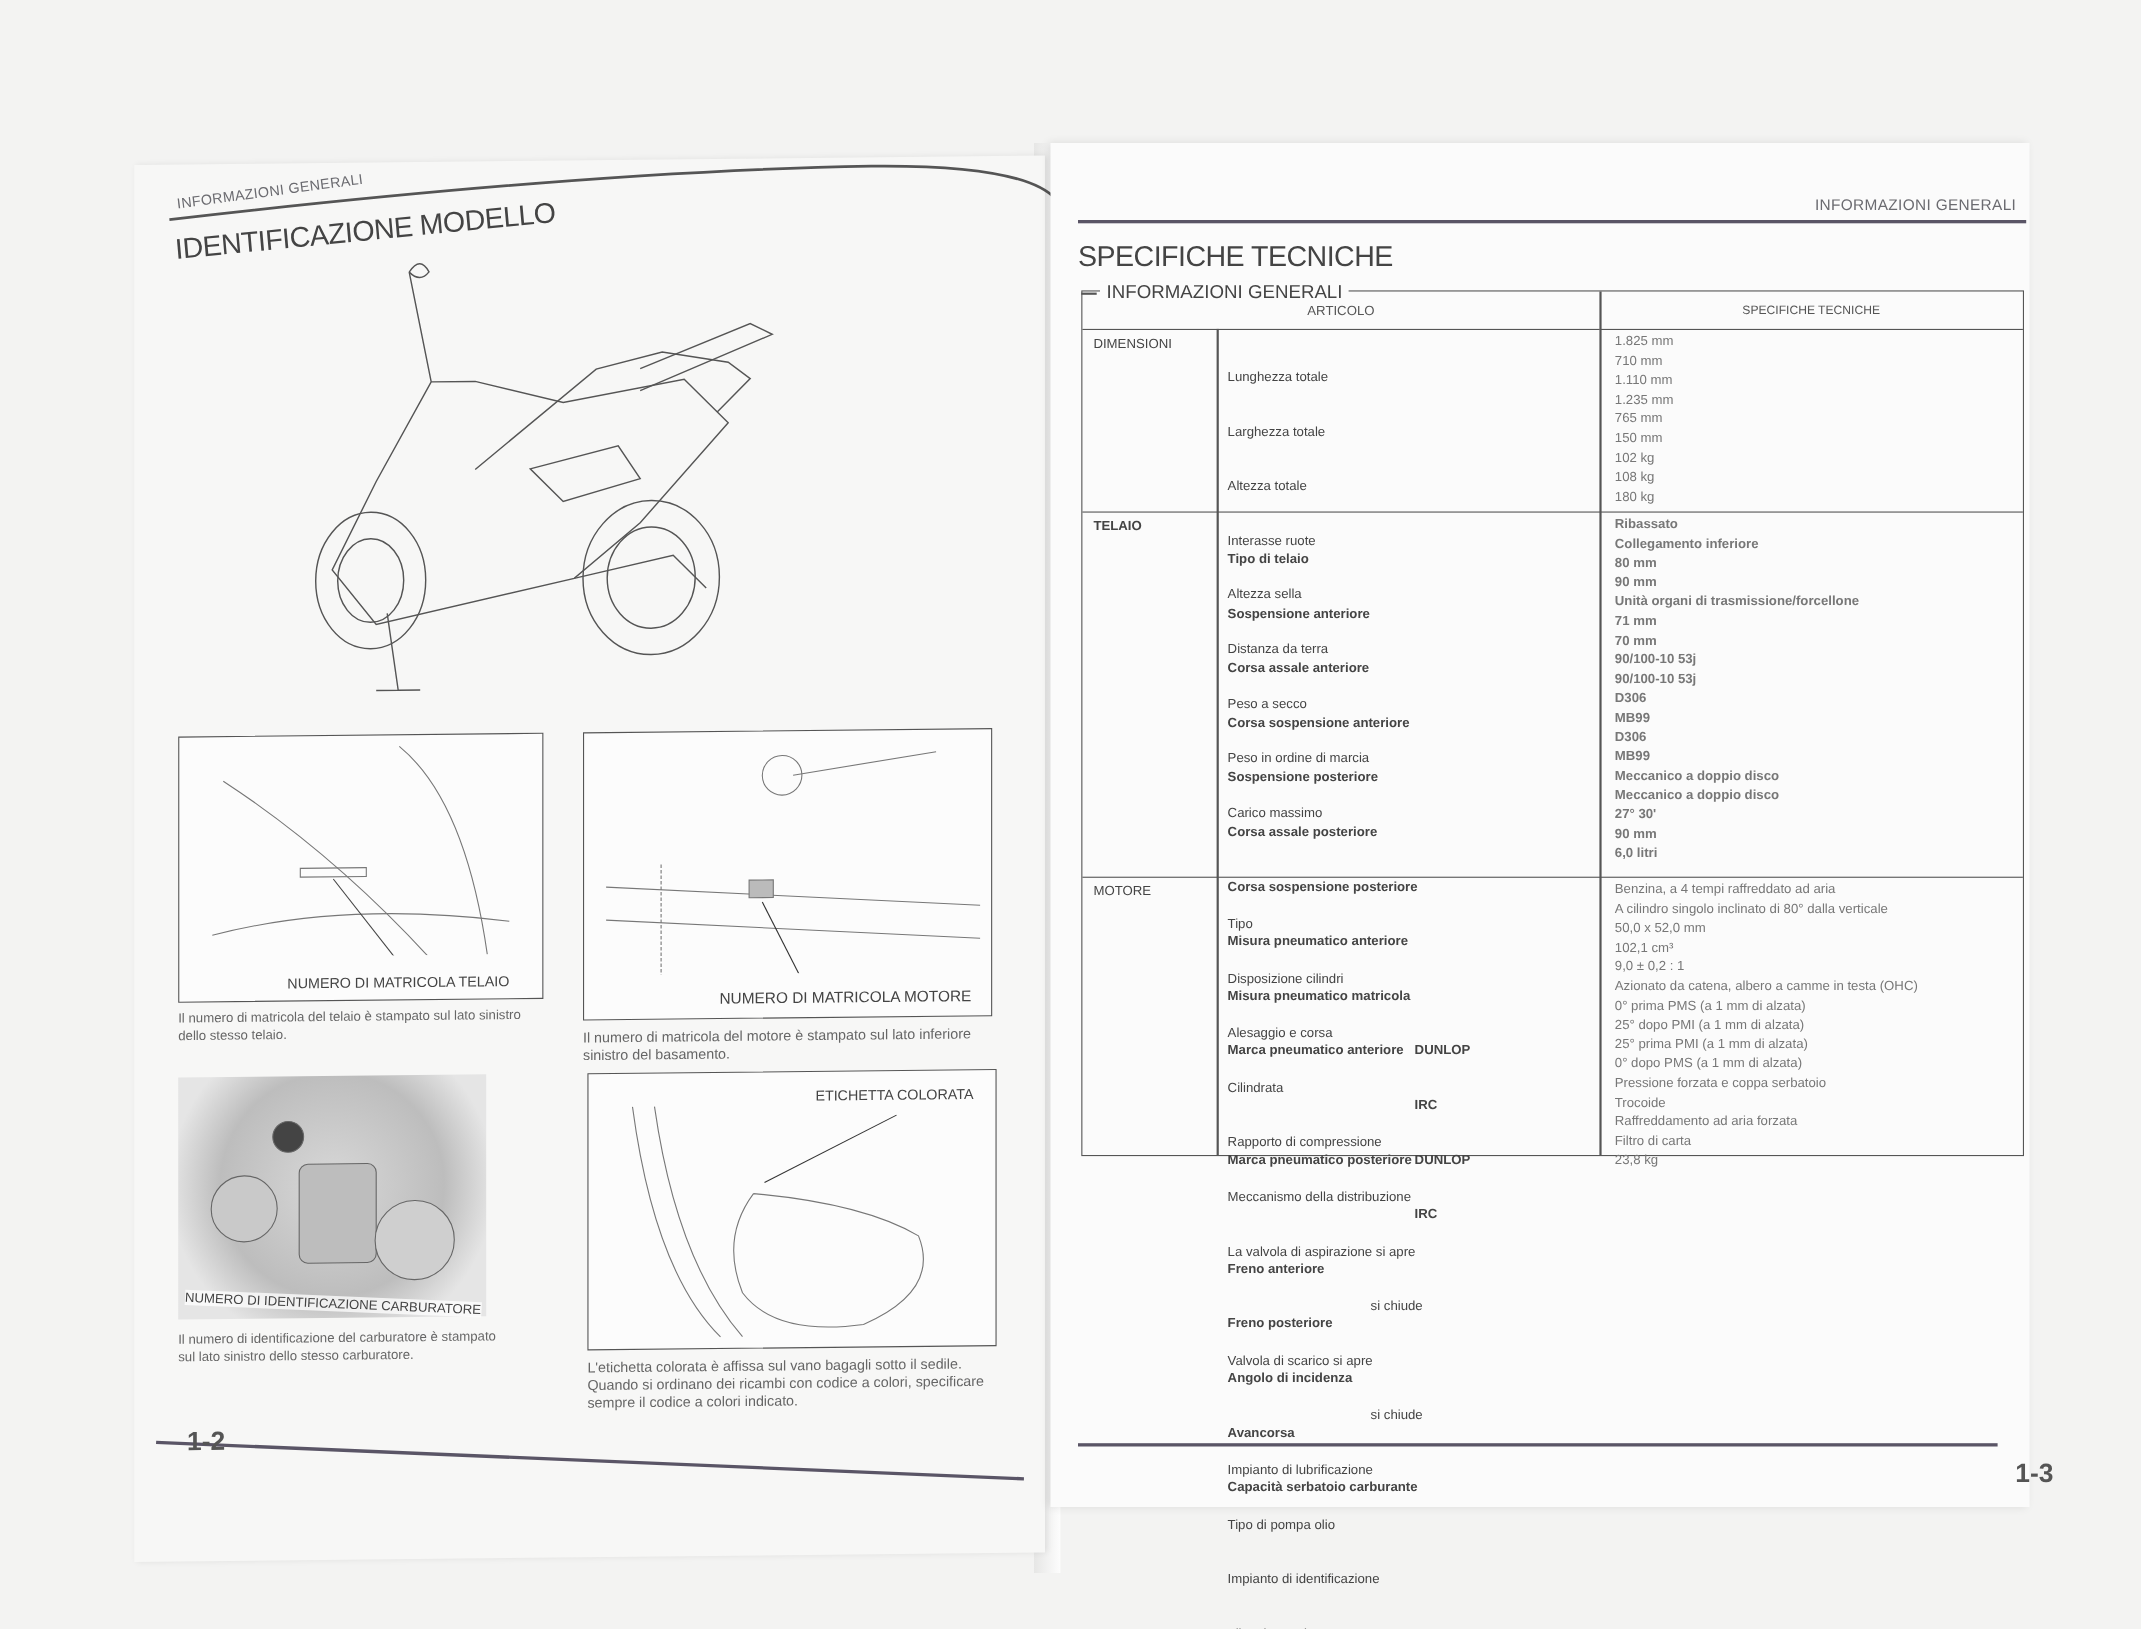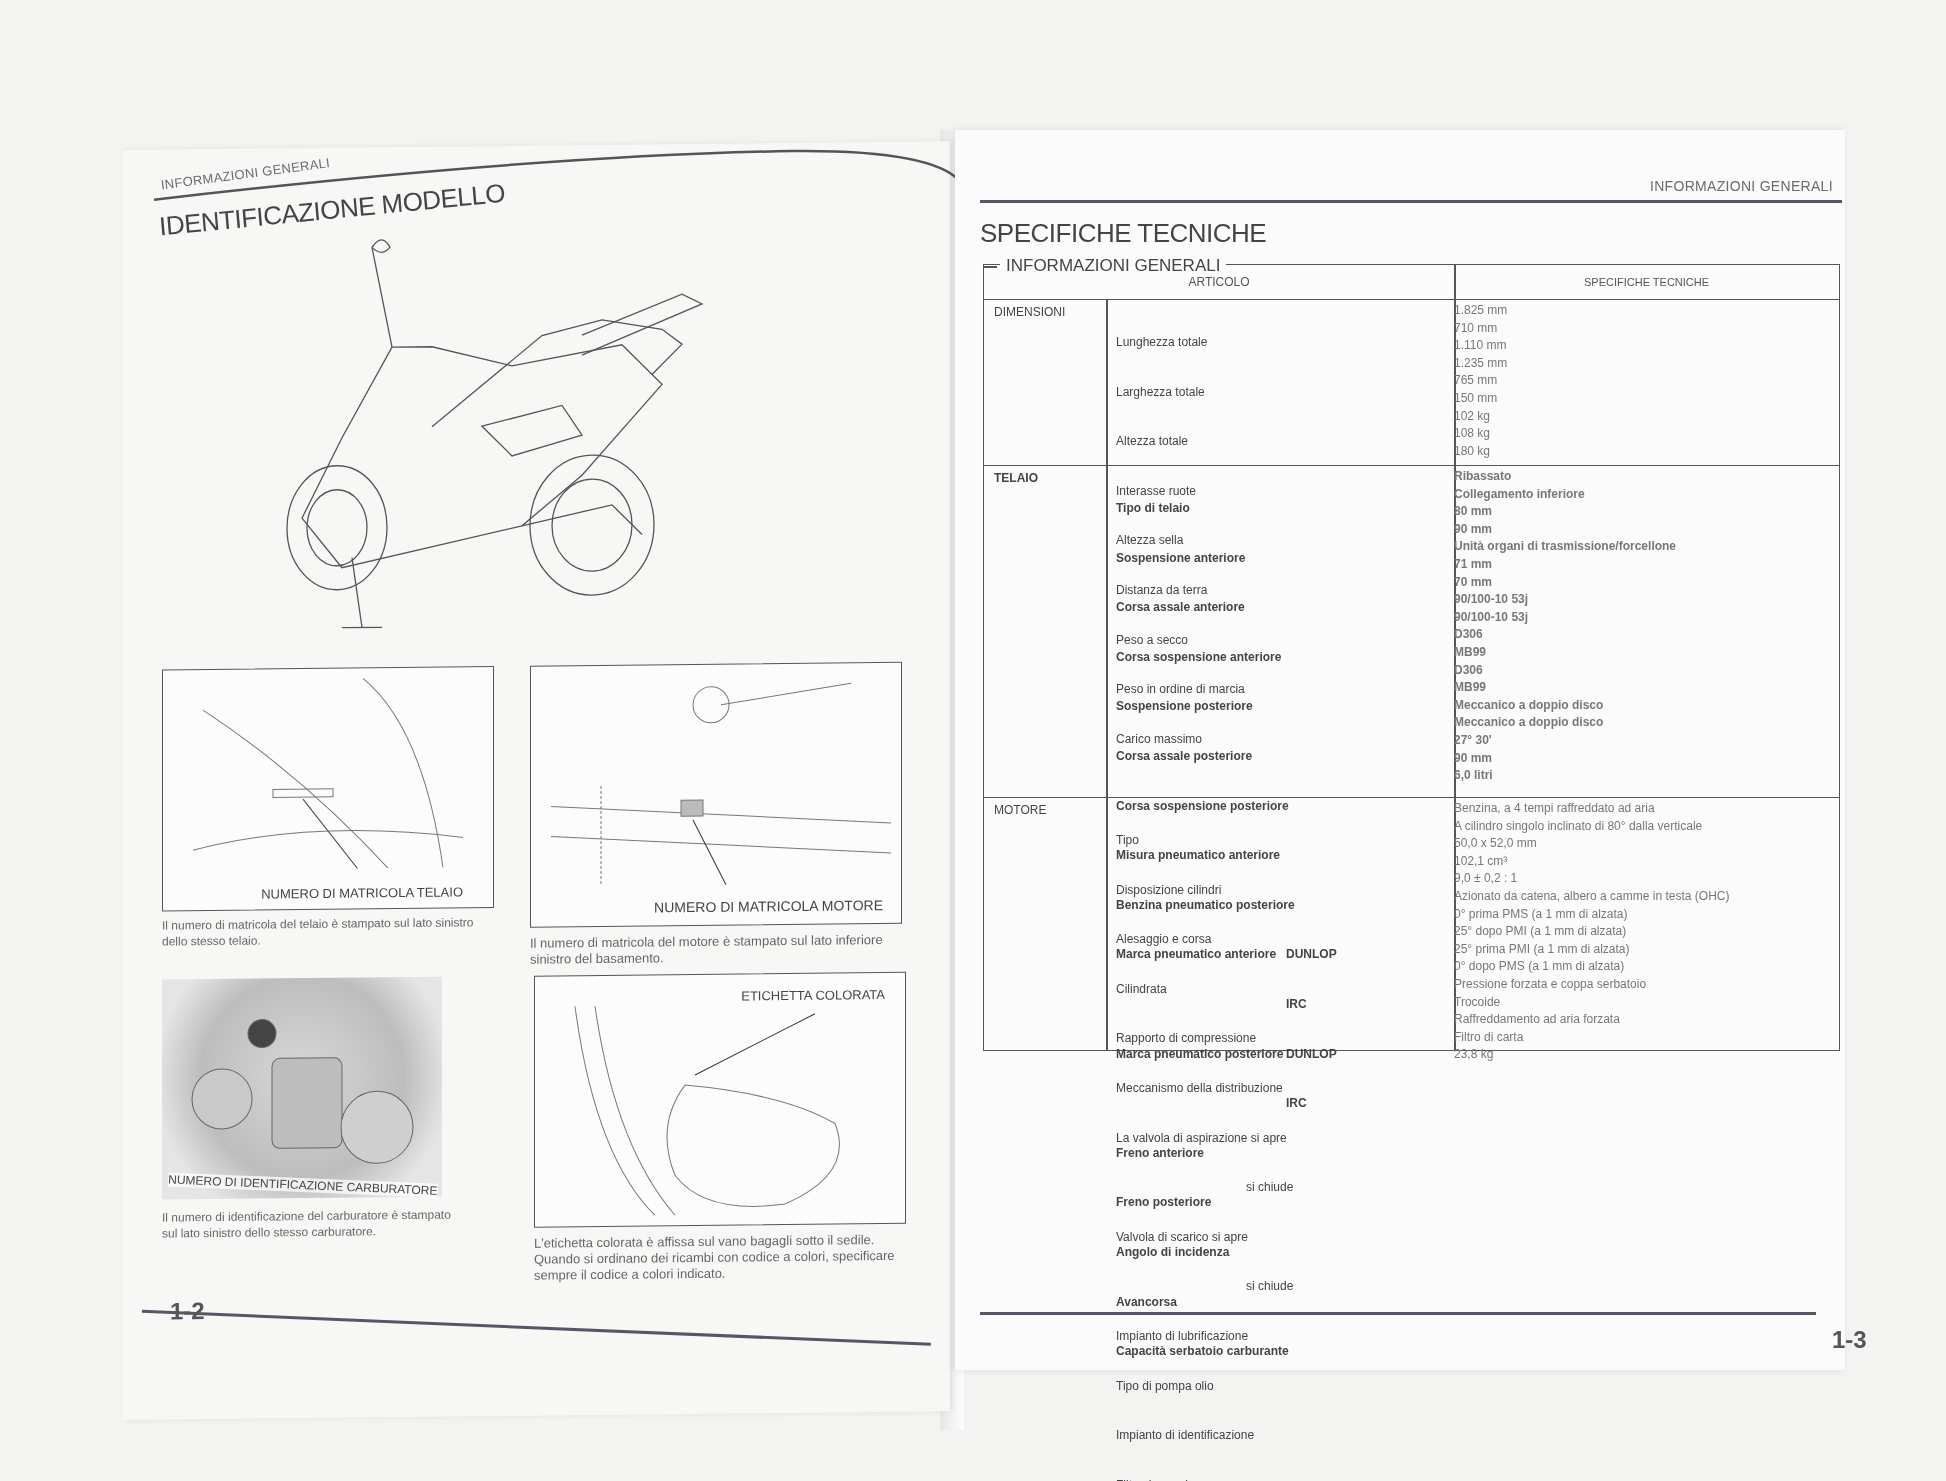--- a/index.html
+++ b/index.html
@@ -16,21 +16,21 @@
   .label{font-size:13px;color:#444;}
   .figbox{position:absolute;border:1.5px solid #555;background:#fcfcfc;}
   .pagenum{font-size:24px;font-weight:bold;color:#555;text-align:right;}
   
   #spec-table{position:absolute;left:983px;top:264px;width:855px;height:785px;border:1.5px solid #555;}
   .th{position:absolute;top:0;height:34px;border-bottom:1.5px solid #555;font-size:12px;color:#555;display:flex;align-items:center;justify-content:center;}
   .vline{position:absolute;top:0;bottom:0;width:1.5px;background:#555;}
   .section{position:absolute;left:0;right:0;border-bottom:1.5px solid #555;}
   .sec-name{position:absolute;left:10px;top:6px;font-size:12px;color:#444;}
   .rows{position:absolute;left:132px;top:4px;}
-  .vals{position:absolute;left:470px;top:4px;}
+  .vals{position:absolute;left:484px;top:4px;}
   .row{height:17.6px;font-size:12px;color:#444;white-space:nowrap;position:relative;margin-top:32px;}
   .val{height:17.6px;font-size:12px;color:#777;white-space:nowrap;}
   .sub{position:absolute;left:170px;top:0;}
   .indent{padding-left:130px;}
   .legend{position:absolute;left:983px;top:256px;font-size:17px;color:#444;background:#fbfbfb;padding:0 6px;}
   .legend-dash{position:absolute;left:983px;top:266px;width:14px;height:1.5px;background:#555;}
 </style>
 </head>
 <body>
 
@@ -160,21 +160,21 @@
       <div class="sec-name">TELAIO</div>
       <div class="rows">
         <div class="row"><span>Tipo di telaio</span></div>
         <div class="row"><span>Sospensione anteriore</span></div>
         <div class="row"><span>Corsa assale anteriore</span></div>
         <div class="row"><span>Corsa sospensione anteriore</span></div>
         <div class="row"><span>Sospensione posteriore</span></div>
         <div class="row"><span>Corsa assale posteriore</span></div>
         <div class="row"><span>Corsa sospensione posteriore</span></div>
         <div class="row"><span>Misura pneumatico anteriore</span></div>
-        <div class="row"><span>Benzina pneumatico posteriore</span></div>
+        <div class="row"><span>Misura pneumatico matricola</span></div>
         <div class="row"><span>Marca pneumatico anteriore</span><span class="sub">DUNLOP</span></div>
         <div class="row"><span></span><span class="sub">IRC</span></div>
         <div class="row"><span>Marca pneumatico posteriore</span><span class="sub">DUNLOP</span></div>
         <div class="row"><span></span><span class="sub">IRC</span></div>
         <div class="row"><span>Freno anteriore</span></div>
         <div class="row"><span>Freno posteriore</span></div>
         <div class="row"><span>Angolo di incidenza</span></div>
         <div class="row"><span>Avancorsa</span></div>
         <div class="row"><span>Capacità serbatoio carburante</span></div>
       </div>

